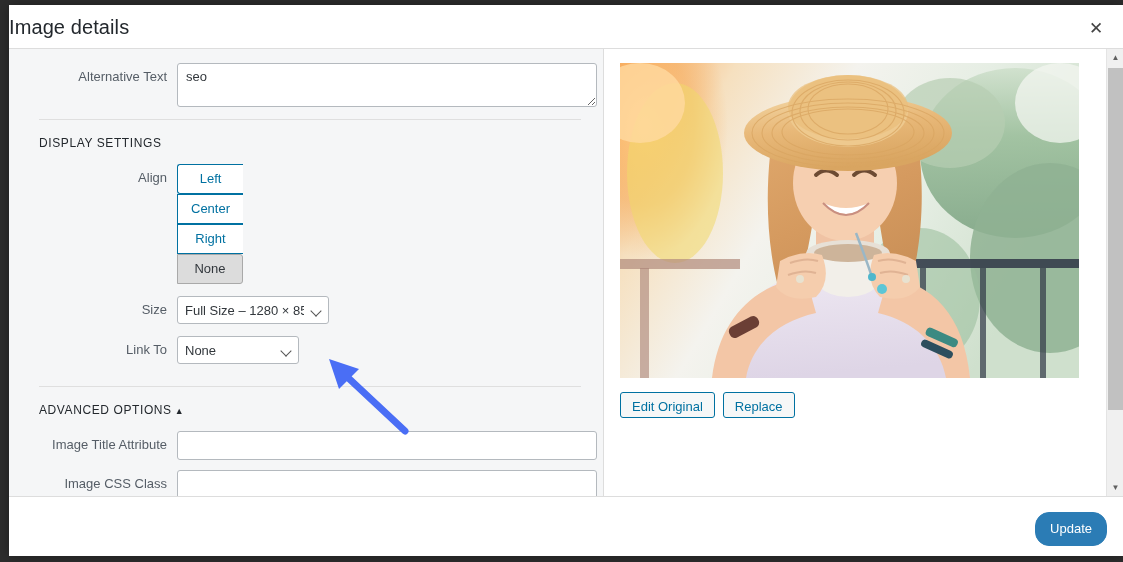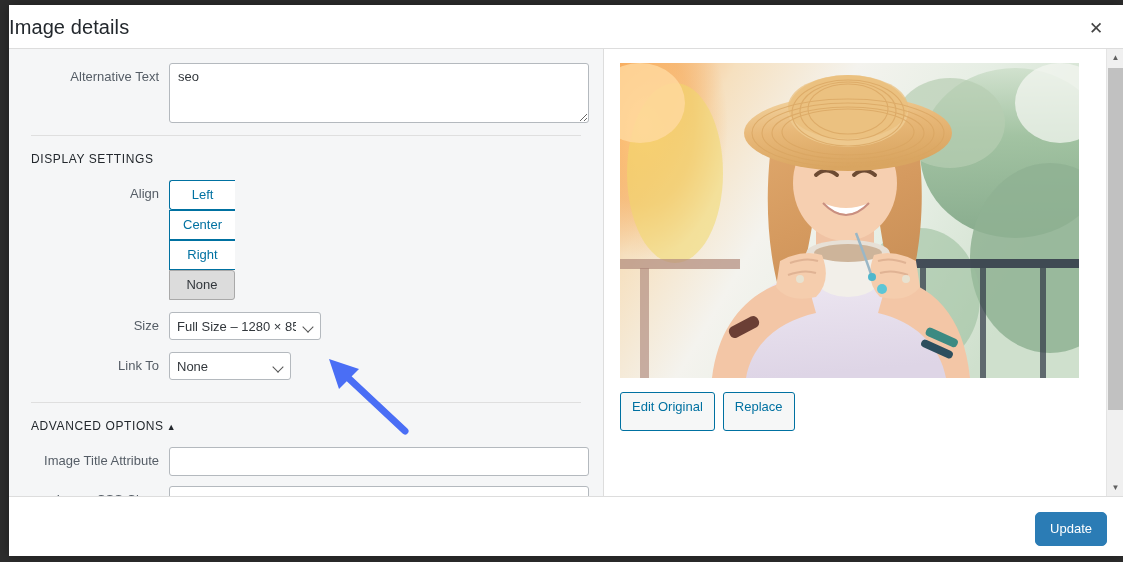--- a/index.html
+++ b/index.html
@@ -53,33 +53,33 @@
     background: #f5f6f7;
     border-right: 1px solid #ddd;
     overflow: hidden;
     position: relative;
   }
   .pane-right {
     flex: 1; background: #fff; position: relative; overflow: hidden;
   }
 
   
-  .form-inner { padding: 14px 0 0 0; }
+  .form-inner { padding: 14px 0 0 8px; }
 
   .row { display: flex; align-items: flex-start; margin-bottom: 0; }
   .row-label {
     width: 160px; min-width: 160px;
     text-align: right; padding-right: 10px;
     font-size: 13px; color: #555d66; line-height: 16px;
     padding-top: 6px;
   }
   .row-field { flex: 1; padding-right: 22px; }
 
   textarea.ctl {
-    width: 420px; height: 60px;
+    width: 420px; height: 44px;
     border: 1px solid #b4b9be; border-radius: 3px;
     background: #fff; padding: 5px 8px;
     font-size: 13px; color: #32373c;
     font-family: "Liberation Sans", sans-serif;
     resize: vertical; outline: none;
   }
   textarea.caption { height: 46px; }
 
   .helper {
     width: 420px;
@@ -144,21 +144,21 @@
 
   
   .img-frame {
     position: absolute; left: 16px; top: 14px;
     width: 459px; height: 315px;
     overflow: hidden; background: #dfe6dc;
   }
   .img-actions { position: absolute; left: 16px; top: 343px; display: flex; gap: 8px; }
   .btn-secondary {
     font-size: 13px; line-height: 1;
-    padding: 7px 11px 17px 11px;
+    padding: 7px 11px 4px 11px;
     border: 1px solid #0071a1; border-radius: 3px;
     background: #f6f7f7; color: #0071a1;
     cursor: pointer; font-family: "Liberation Sans", sans-serif;
   }
 
   
   .scrollbar {
     position: absolute; right: 0; top: 0; bottom: 0; width: 17px;
     background: #f0f0f0; border-left: 1px solid #e4e4e4;
   }
@@ -177,21 +177,21 @@
 
   
   .modal-footer {
     height: 60px; min-height: 60px;
     border-top: 1px solid #ddd; background: #fff;
     position: relative;
   }
   .btn-primary {
     position: absolute; right: 16px; top: 15px;
     background: #2b7cb5; color: #fff;
-    border: 1px solid #2b7cb5; border-radius: 5px;
+    border: 1px solid #2b7cb5; border-radius: 14px;
     font-size: 13px; padding: 8px 14px 9px 14px;
     cursor: pointer; font-family: "Liberation Sans", sans-serif;
   }
 
   
   .annot-arrow { position: absolute; left: 310px; top: 300px; pointer-events: none; }
 
   
   .photo { position: absolute; inset: 0; }
 </style>

